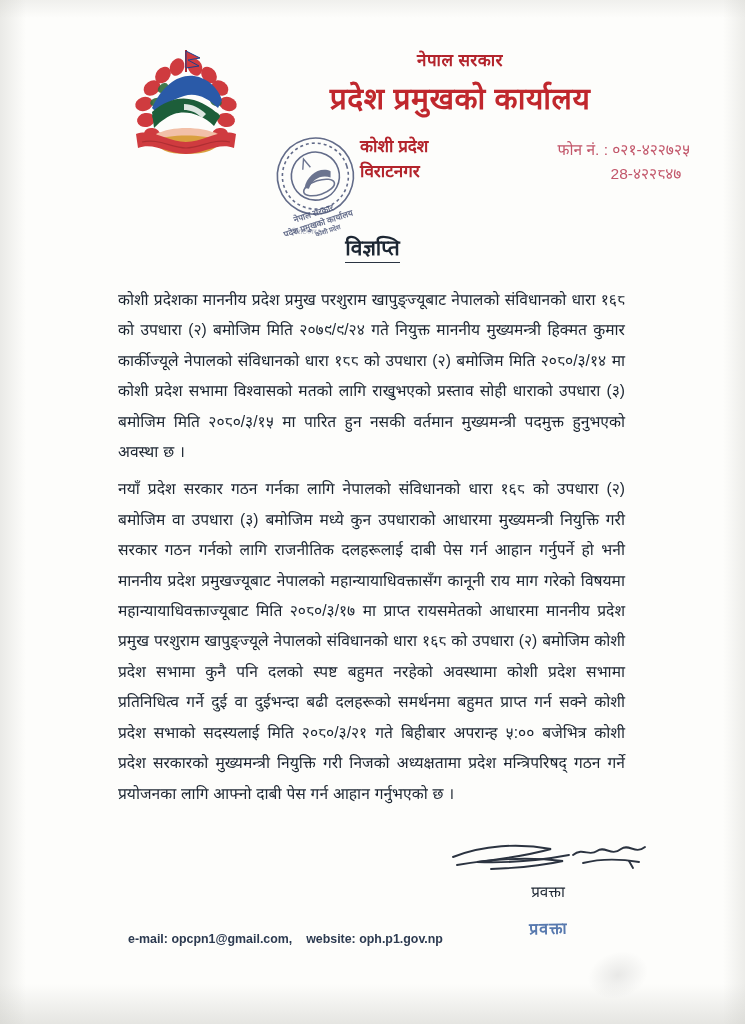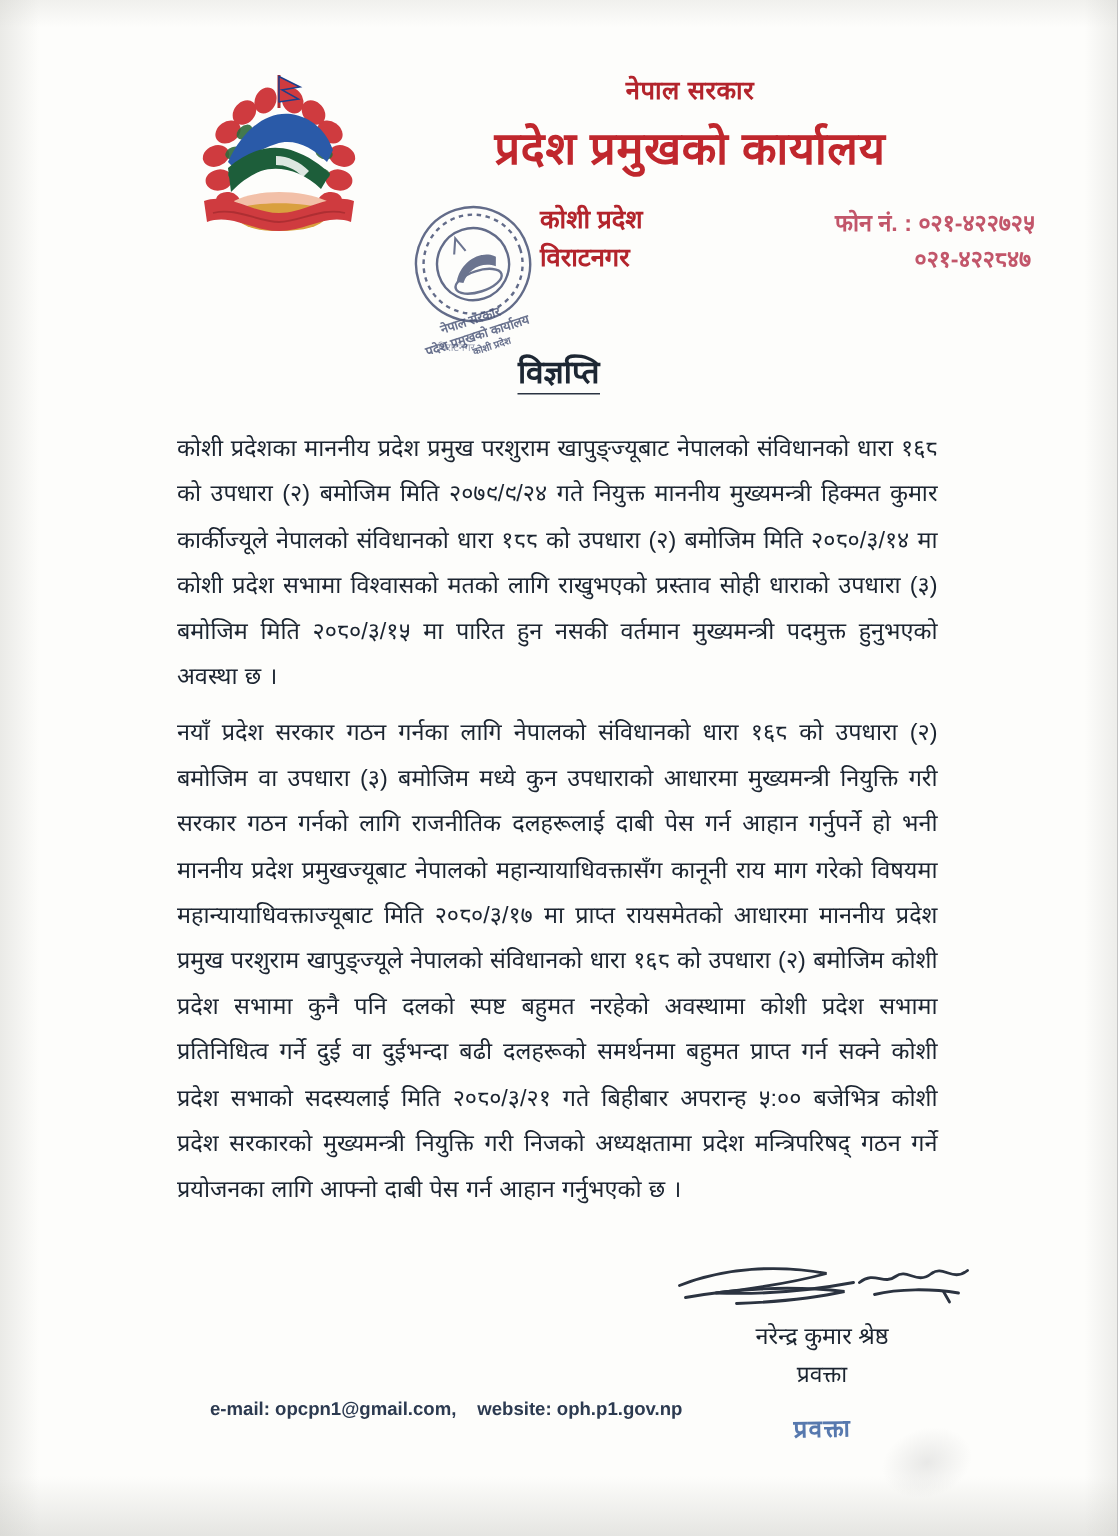--- a/index.html
+++ b/index.html
@@ -96,21 +96,21 @@
   }
   .phone-block {
     position: absolute;
     right: 55px;
     top: 138px;
     text-align: left;
     color: #c2566a;
     font-size: 15.5px;
     line-height: 1.55;
     font-family: "Liberation Sans", "DejaVu Sans", sans-serif;
-    font-weight: 700;
+    font-weight: 400;
   }
   .phone-row { white-space: nowrap; }
   .phone-row.indent { padding-left: 53px; }
 
   
   .doc-title-wrap {
     text-align: center;
     margin-top: 18px;
   }
   .doc-title {
@@ -185,21 +185,21 @@
     color: #4a6ea8;
     letter-spacing: 1px;
     font-family: "Liberation Sans", "DejaVu Sans", sans-serif;
     transform: rotate(-1.2deg);
     opacity: .92;
   }
 
   
   .footer-rule {
     position: absolute;
-    left: 12px;
+    left: 0;
     right: 0;
     bottom: 0;
     height: 118px;
   }
   .footer-contact {
     position: absolute;
     left: 128px;
     bottom: 78px;
     font-size: 12.4px;
     color: #2c3a50;
@@ -301,21 +301,21 @@
       <div class="province-line">कोशी प्रदेश</div>
       <div class="city-line">विराटनगर</div>
     </div>
 
     <div class="phone-block">
       <div class="phone-row">
         <span>फोन नं. :</span>
         <span>०२१-४२२७२५</span>
       </div>
       <div class="phone-row indent">
-        <span>०२१-४२२८४७</span>
+        <span>28-४२२८४७</span>
       </div>
     </div>
   </div>
 
   <div class="doc-title-wrap">
     <span class="doc-title">विज्ञप्ति</span>
   </div>
 
   <div class="body-area">
     <p class="para">कोशी प्रदेशका माननीय प्रदेश प्रमुख परशुराम खापुङ्ज्यूबाट नेपालको संविधानको धारा १६८ को उपधारा (२) बमोजिम मिति २०७९/९/२४ गते नियुक्त माननीय मुख्यमन्त्री हिक्मत कुमार कार्कीज्यूले नेपालको संविधानको धारा १८८ को उपधारा (२) बमोजिम मिति २०८०/३/१४ मा कोशी प्रदेश सभामा विश्वासको मतको लागि राखुभएको प्रस्ताव सोही धाराको उपधारा (३) बमोजिम मिति २०८०/३/१५ मा पारित हुन नसकी वर्तमान मुख्यमन्त्री पदमुक्त हुनुभएको अवस्था छ ।</p>
@@ -329,21 +329,20 @@
         <svg viewBox="0 0 230 44" width="230" height="44" aria-hidden="true">
           <g fill="none" stroke="#2b3340" stroke-width="1.9" stroke-linecap="round">
             <path d="M20 22 C50 10 86 8 118 14 C96 20 70 24 44 27 C70 28 104 26 136 20"></path>
             <path d="M24 30 C58 24 96 22 130 26 C112 30 84 33 58 34"></path>
             <path d="M140 20 C150 12 156 22 164 16 C172 10 178 22 188 14 C196 8 202 20 212 12"></path>
             <path d="M150 28 C166 24 188 24 206 27"></path>
             <path d="M196 26 L200 33"></path>
           </g>
         </svg>
       </div>
-      <div class="signer-name">नरेन्द्र कुमार श्रेष्ठ</div>
       <div class="signer-role">प्रवक्ता</div>
       <div class="stamp">प्रवक्ता</div>
     </div>
   </div>
 
   <div class="footer-rule">
     <div class="footer-contact">
       <span>e-mail:</span>
       <span>opcpn1@gmail.com,</span>
       <span class="sep"></span>

